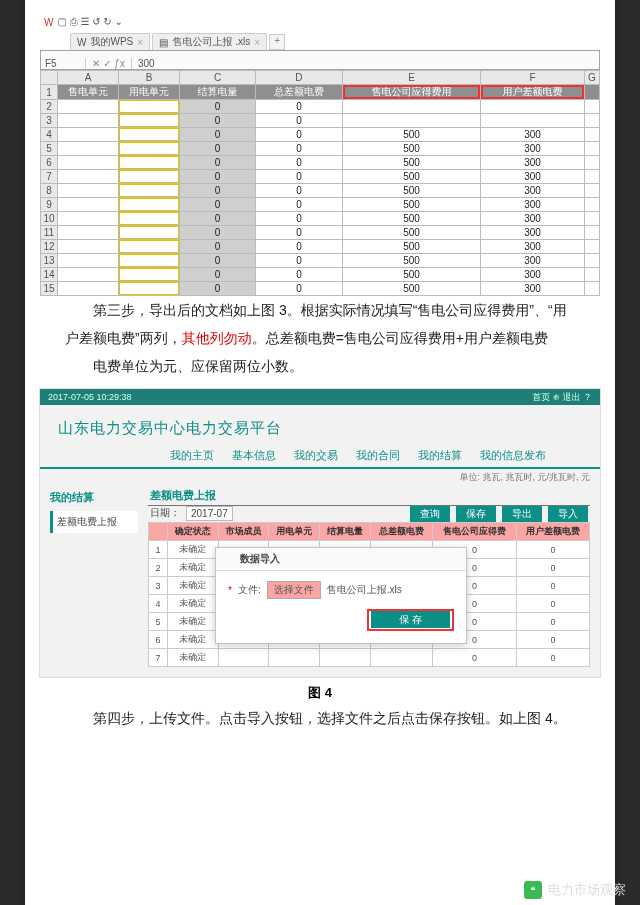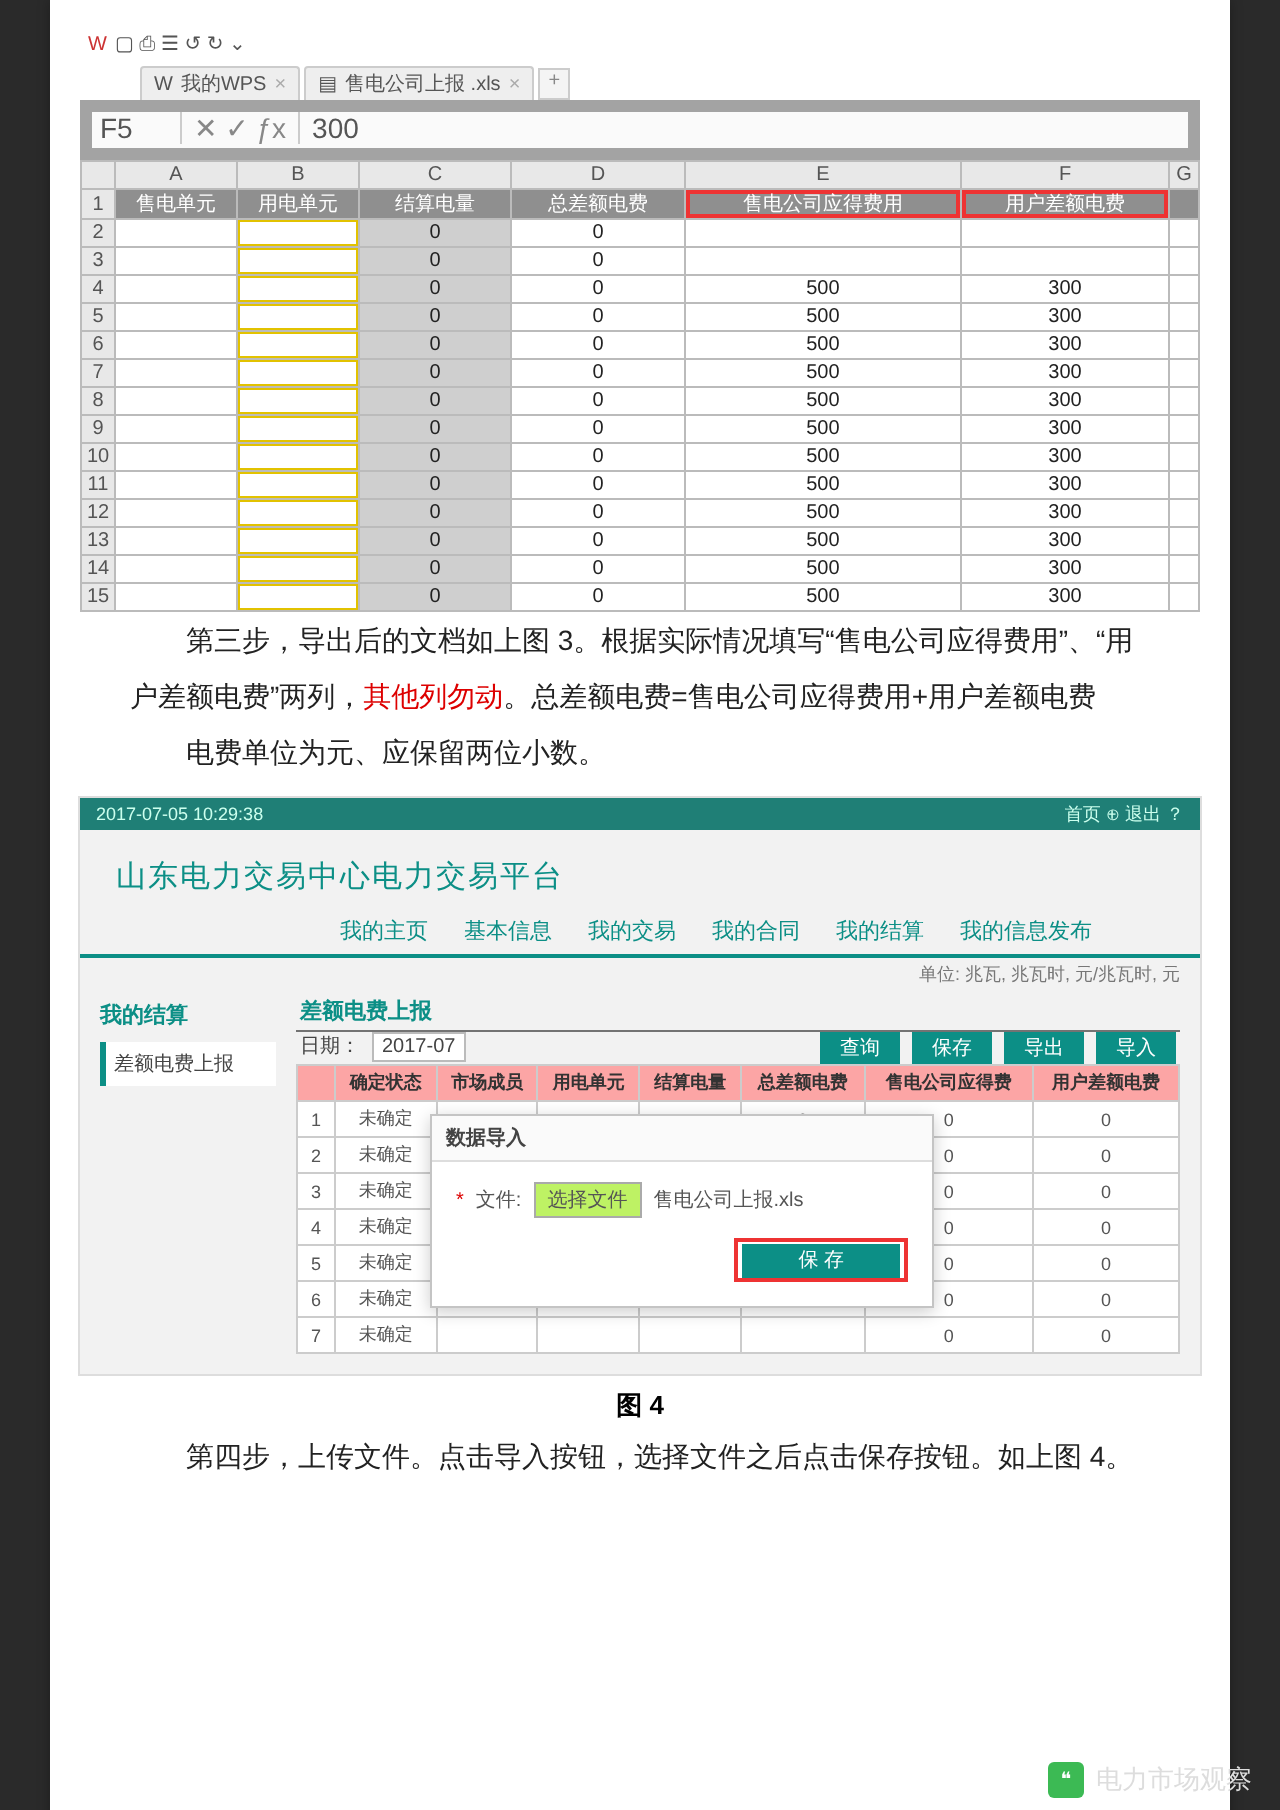--- a/index.html
+++ b/index.html
@@ -64,23 +64,23 @@
     height: 14px;
     border: 1px solid #ccc;
     background: #f4f4f4;
     text-align: center;
     line-height: 12px;
     color: #888;
   }
   .ss-formula {
     height: 18px;
     display: flex;
-    align-items: flex-start;
-    border: 6px solid #a3a3a3;
-    font-size: 14px;
+    align-items: flex-end;
+    border: 1px solid #a3a3a3;
+    font-size: 10px;
     color: #555;
     background: #fafafa;
   }
   .ss-formula .cellref { width: 40px; padding-left: 4px; border-right: 1px solid #ccc;}
   .ss-formula .btns { padding: 0 6px; border-right: 1px solid #ccc; color: #888;}
   .ss-formula .val { padding-left: 6px; }
 
   .ss-grid {
     border-collapse: collapse;
     font-size: 10px;
@@ -223,32 +223,32 @@
   .pf-table th { background: #fca5a5; font-weight: bold; color: #333;}
   .pf-table .chk { width: 14px; }
 
   .pf-dialog {
     position: absolute;
     background: #fff;
     border: 1px solid #c4c4c4;
     width: 250px;
     box-shadow: 0 2px 8px rgba(0,0,0,.2);
   }
-  .pf-dialog .dlg-title { font-weight: bold; padding: 4px 7px; background: #fafafa; border-bottom: 1px solid #ddd;}
+  .pf-dialog .dlg-title { font-weight: bold; padding: 4px 24px; background: #fafafa; border-bottom: 1px solid #ddd;}
   .pf-dialog .dlg-body {
     padding: 10px 12px 12px;
     display: flex;
     flex-direction: column;
     gap: 10px;
   }
   .pf-dialog .row { display: flex; align-items: center; gap: 6px; font-size: 10px; color: #555;}
   .pf-dialog .pick {
     border: 1px solid #aaa;
     padding: 1px 6px;
-    background: #bef264;
+    background: #fca5a5;
   }
   .pf-dialog .save-wrap {
     display: flex;
     justify-content: flex-end;
   }
   .pf-dialog .save {
     background: #0c8f86;
     color: #fff;
     padding: 3px 28px;
   }

